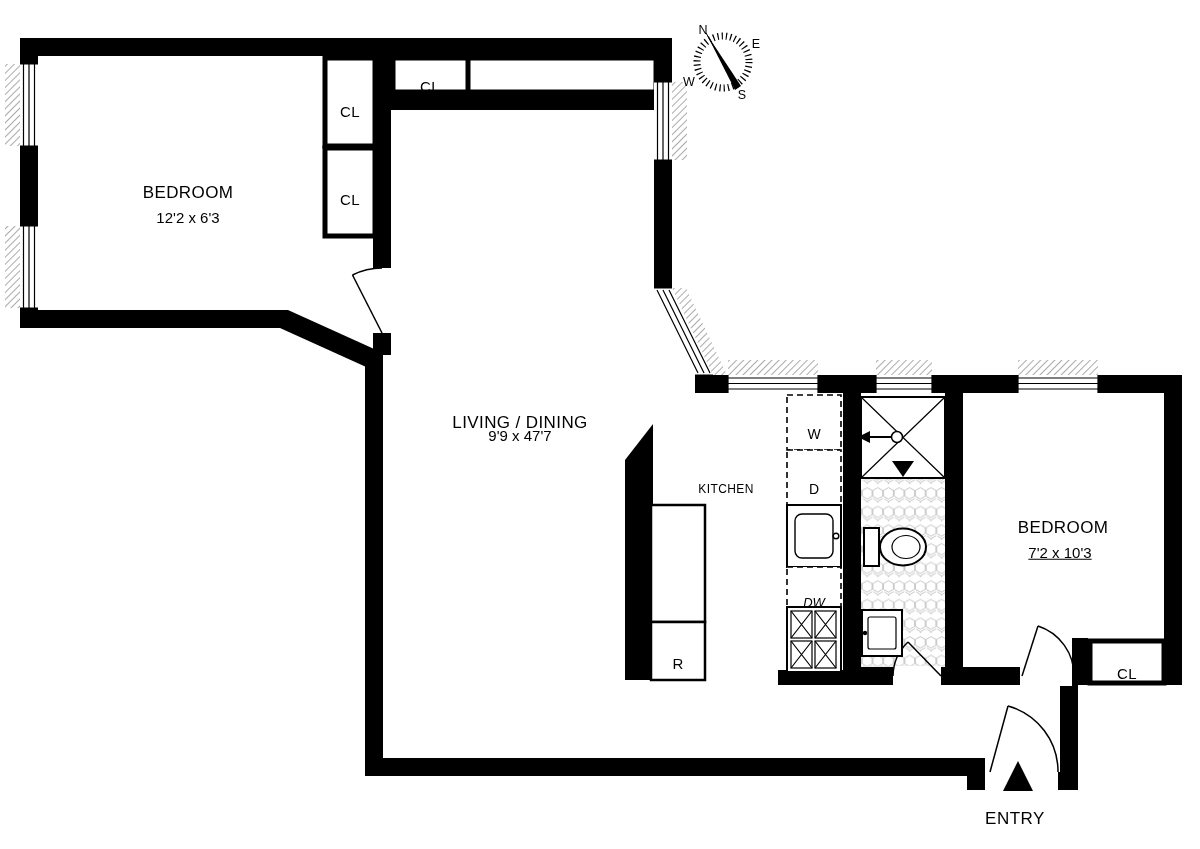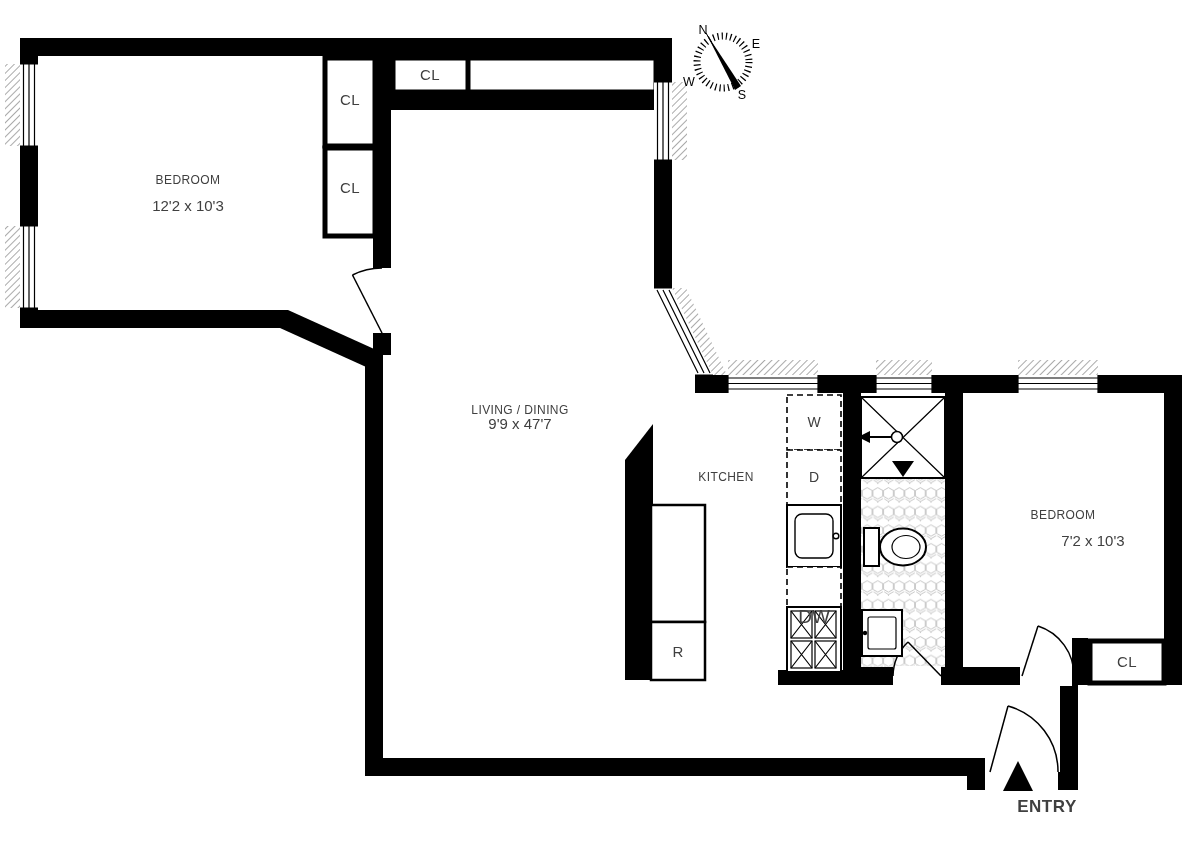--- a/index.html
+++ b/index.html
@@ -3,23 +3,23 @@
 <meta charset="utf-8">
 <style>
   html,body { margin:0; padding:0; background:#ffffff; }
   .plan {
     position:relative; width:1200px; height:849px; background:#ffffff;
     font-family:"Liberation Sans", sans-serif; color:#000; overflow:hidden;
   }
   .plan svg { position:absolute; left:0; top:0; }
   .lbl {
     position:absolute; transform:translate(-50%,-50%);
-    white-space:nowrap; color:#404040; text-align:right; line-height:1.1;
+    white-space:nowrap; color:#000000; text-align:right; line-height:1.1;margin-top:12px;
   }
-  .room-name { font-size:12px; letter-spacing:.4px; }
+  .room-name { font-size:17px; letter-spacing:.4px; }
   .room-dims { font-size:15px; }
   .cl  { font-size:15px; letter-spacing:.3px; }
   .app { font-size:14px; }
   .entry-lbl { font-size:17px; letter-spacing:.5px; }
 </style>
 </head>
 <body>
 
 <div class="plan">
 
@@ -188,36 +188,36 @@
     <g font-family="Liberation Sans, sans-serif" font-size="12.5" fill="#000" text-anchor="middle">
       <text x="703" y="34">N</text>
       <text x="756" y="48">E</text>
       <text x="742" y="99">S</text>
       <text x="689" y="86">W</text>
     </g>
   </g>
 </svg>
 
 <div class="lbl room-name" style="left:188px; top:181px;">BEDROOM</div>
-<div class="lbl room-dims" style="left:188px; top:206px;">12'2 x 10'3</div>
+<div class="lbl room-dims" style="left:188px; top:206px;">12'2 x 6'3</div>
 
 <div class="lbl cl" style="left:430px; top:75px;">CL</div>
 <div class="lbl cl" style="left:350px; top:100px;">CL</div>
 <div class="lbl cl" style="left:350px; top:188px;">CL</div>
 
 <div class="lbl room-name" style="left:520px; top:411px;">LIVING / DINING</div>
 <div class="lbl room-dims" style="left:520px; top:424px;">9'9 x 47'7</div>
 
 <div class="lbl room-name" style="left:726px; top:478px; font-size:12px;">KITCHEN</div>
 
 <div class="lbl app" style="left:814px; top:423px;">W</div>
 <div class="lbl app" style="left:814px; top:478px;">D</div>
-<div class="lbl app" style="left:814px; top:617px; font-size:19px;">DW</div>
+<div class="lbl app" style="left:814px; top:591px; font-size:13px;font-style:italic;">DW</div>
 <div class="lbl app" style="left:678px; top:652px; font-size:15px;">R</div>
 
 <div class="lbl room-name" style="left:1063px; top:516px;">BEDROOM</div>
-<div class="lbl room-dims" style="left:1093px; top:541px;">7'2 x 10'3</div>
+<div class="lbl room-dims" style="left:1060px; top:541px;text-decoration:underline;">7'2 x 10'3</div>
 
 <div class="lbl cl" style="left:1127px; top:662px;">CL</div>
 
-<div class="lbl entry-lbl" style="left:1047px; top:807px;font-weight:bold;">ENTRY</div>
+<div class="lbl entry-lbl" style="left:1015px; top:807px;">ENTRY</div>
 
 </div>
 
 </body></html>

